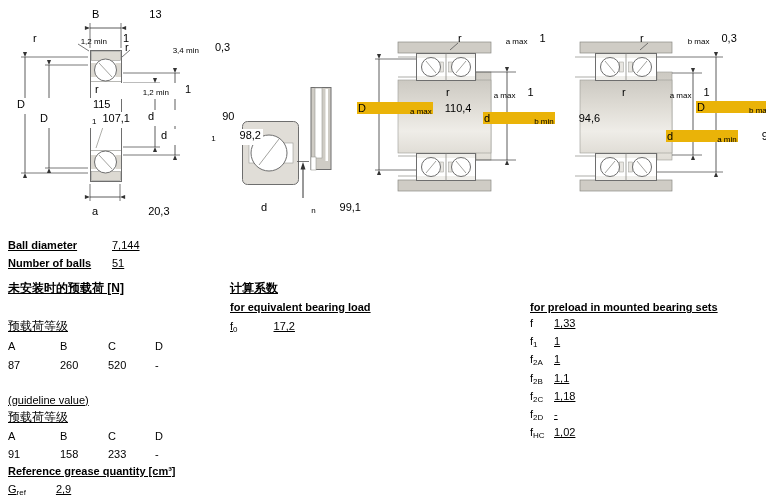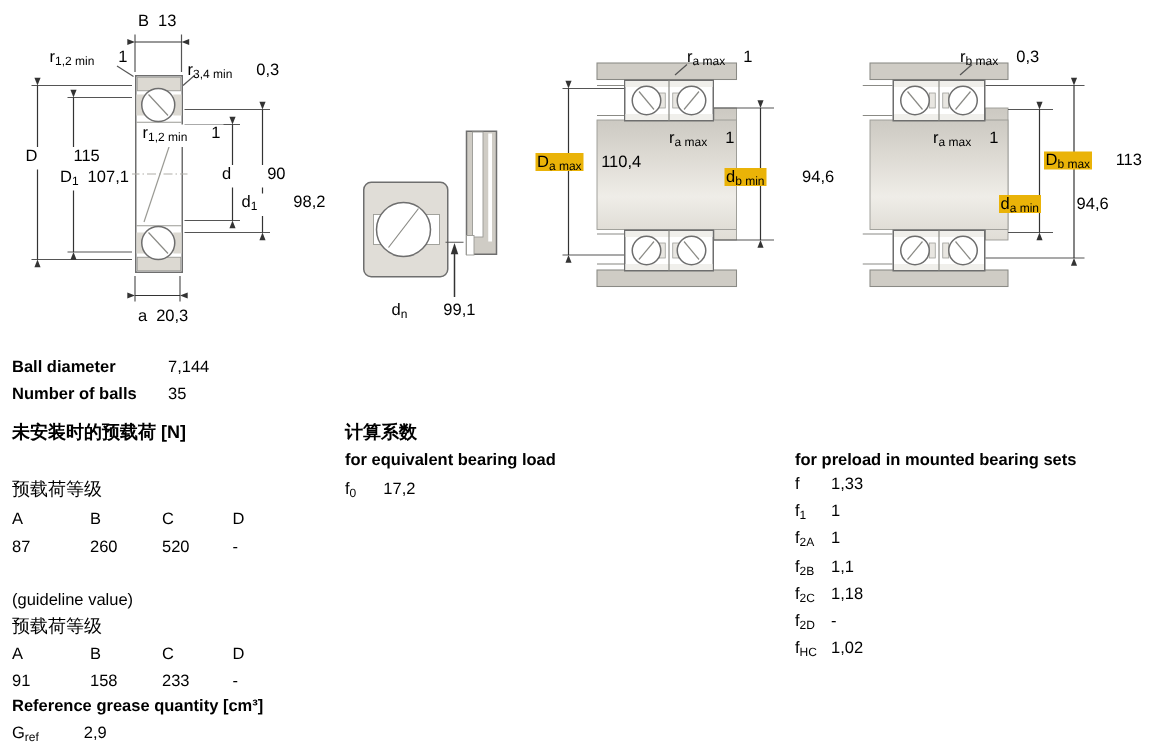--- a/index.html
+++ b/index.html
@@ -1,27 +1,27 @@
 <!DOCTYPE html>
 <html><head>
 <meta charset="utf-8">
 <style>
   html,body{margin:0;padding:0;background:#fff;}
   #page{position:relative;width:766px;height:502px;background:#ffffff;overflow:hidden;
         font-family:"Liberation Sans","DejaVu Sans",sans-serif;color:#000;}
   svg{position:absolute;}
   .dim{position:absolute;font-size:11px;line-height:13px;white-space:nowrap;}
-  .dim .sub{font-size:8px;vertical-align:-2px;}
+  .dim .sub{font-size:8px;vertical-align:-2px;margin-left:44px;}
   .dim .val{margin-left:12px;text-align:right;}
   .dim.g6 .val{margin-left:6px;}
   .dim.g8 .val{margin-left:24px;}
   .dim.g16 .val{margin-left:16px;}
   .dim.wbg{background:#fff;padding:0 2px;}
   .dim .lbl.lblbg{background:#eab308;padding:0 1px;}
-  .txt{position:absolute;font-size:11px;line-height:12px;white-space:nowrap;}
+  .txt{position:absolute;font-size:11px;line-height:12px;white-space:nowrap;text-decoration:underline;}
   .b{font-weight:bold;}
   .zh{font-size:12px;}
   .trow{position:absolute;left:8px;display:flex;font-size:11px;}
   .trow span{display:inline-block;}
   .trow span:nth-child(1){width:52px;}
   .trow span:nth-child(2){width:48px;}
   .trow span:nth-child(3){width:47px;}
   .trow span:nth-child(4){width:20px;}
   .frow .flbl{display:inline-block;width:24px;}
   .frow .sub,.srow .sub{font-size:8px;vertical-align:-2px;}
@@ -231,21 +231,21 @@
   <div class="dim g8" style="left:483px;top:112px"><span class="lbl lblbg"><span>d</span><span class="sub">b min</span></span><span class="val">94,6</span></div>
 
   <div class="dim" style="left:640px;top:32px"><span class="lbl"><span>r</span><span class="sub">b max</span></span><span class="val">0,3</span></div>
   <div class="dim" style="left:622px;top:86px"><span class="lbl"><span>r</span><span class="sub">a max</span></span><span class="val">1</span></div>
   <div class="dim g16" style="left:696px;top:101px"><span class="lbl lblbg"><span>D</span><span class="sub">b max</span></span><span class="val">113</span></div>
   <div class="dim g8" style="left:666px;top:130px"><span class="lbl lblbg"><span>d</span><span class="sub">a min</span></span><span class="val">94,6</span></div>
 
   <div class="txt b" style="left:8px;top:239px">Ball diameter</div>
   <div class="txt" style="left:112px;top:239px">7,144</div>
   <div class="txt b" style="left:8px;top:257px">Number of balls</div>
-  <div class="txt" style="left:112px;top:257px">35</div>
+  <div class="txt" style="left:112px;top:257px">51</div>
 
   <div class="txt b zh" style="left:8px;top:282px">未安装时的预载荷 [N]</div>
   <div class="txt zh" style="left:8px;top:320px">预载荷等级</div>
   <div class="trow" style="top:340px">
     <span>A</span>
     <span>B</span>
     <span>C</span>
     <span>D</span>
   </div>
   <div class="trow" style="top:359px">
@@ -271,21 +271,21 @@
   </div>
 
   <div class="txt b" style="left:8px;top:465px">Reference grease quantity [cm³]</div>
   <div class="txt srow" style="left:8px;top:483px">
     <span><span>G</span><span class="sub">ref</span></span><span style="margin-left:30px">2,9</span>
   </div>
 
   <div class="txt b zh" style="left:230px;top:282px">计算系数</div>
   <div class="txt b" style="left:230px;top:301px">for equivalent bearing load</div>
   <div class="txt srow" style="left:230px;top:320px">
-    <span><span>f</span><span class="sub">0</span></span><span style="margin-left:18px">17,2</span>
+    <span><span>f</span><span class="sub">0</span></span><span style="margin-left:36px">17,2</span>
   </div>
 
   <div class="txt b" style="left:530px;top:301px">for preload in mounted bearing sets</div>
   <div class="txt frow" style="left:530px;top:317px"><span class="flbl"><span>f</span><span class="sub"></span></span><span>1,33</span></div>
   <div class="txt frow" style="left:530px;top:335px"><span class="flbl"><span>f</span><span class="sub">1</span></span><span>1</span></div>
   <div class="txt frow" style="left:530px;top:353px"><span class="flbl"><span>f</span><span class="sub">2A</span></span><span>1</span></div>
   <div class="txt frow" style="left:530px;top:372px"><span class="flbl"><span>f</span><span class="sub">2B</span></span><span>1,1</span></div>
   <div class="txt frow" style="left:530px;top:390px"><span class="flbl"><span>f</span><span class="sub">2C</span></span><span>1,18</span></div>
   <div class="txt frow" style="left:530px;top:408px"><span class="flbl"><span>f</span><span class="sub">2D</span></span><span>-</span></div>
   <div class="txt frow" style="left:530px;top:426px"><span class="flbl"><span>f</span><span class="sub">HC</span></span><span>1,02</span></div>

